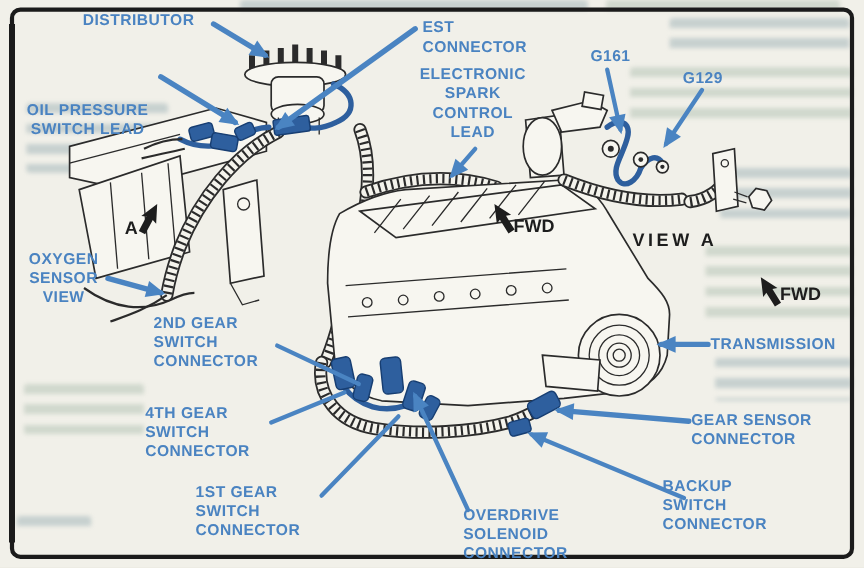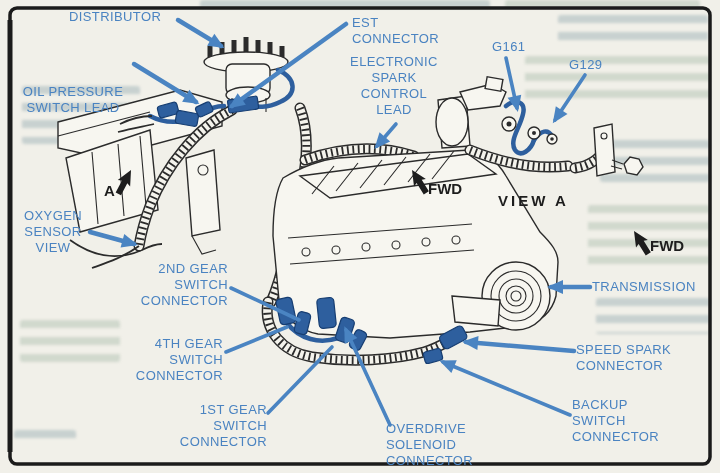--- a/index.html
+++ b/index.html
@@ -16,25 +16,25 @@
       rgba(104,138,150,0.30) 0px, rgba(104,138,150,0.30) 8px,
       rgba(104,138,150,0.0) 8px, rgba(104,138,150,0.0) 17px);
     filter:blur(1.7px);
     border-radius:3px;
   }
   .bleed.green{background:repeating-linear-gradient(180deg,
       rgba(118,150,128,0.26) 0px, rgba(118,150,128,0.26) 8px,
       rgba(118,150,128,0.0) 8px, rgba(118,150,128,0.0) 17px);}
   svg{position:absolute;left:0;top:0;}
   .lbl{
-    position:absolute;color:#4a83c1;font-size:13px;font-weight:normal;
+    position:absolute;color:#4a83c1;font-size:13px;font-weight:bold;
     letter-spacing:.4px;line-height:16px;white-space:pre-line;
   }
   .lbl.center{text-align:center;}
-  .lbl.right{text-align:right;}
+  .lbl.right{text-align:left;}
   .ink{position:absolute;color:#1d1d1d;font-size:15px;font-weight:bold;white-space:pre;}
   .loom-o{fill:none;stroke:#2b2b2b;stroke-width:11;stroke-linecap:round;}
   .loom-f{fill:none;stroke:#f4f3ec;stroke-width:8;stroke-linecap:round;}
   .loom-r{fill:none;stroke:#2b2b2b;stroke-width:8;stroke-dasharray:1.8 3.6;}
   .ln{fill:#f7f6f0;stroke:#2b2b2b;stroke-width:1.4;}
   .ln2{fill:none;stroke:#2b2b2b;stroke-width:1.1;}
   .wire{fill:none;stroke:#2b2b2b;stroke-width:1.8;}
   .bw{fill:none;stroke:#2e5f9e;stroke-width:4.5;stroke-linecap:round;}
   .bconn{fill:#2e5f9e;stroke:#173e72;stroke-width:1.2;}
   .lead{stroke:#4a84c2;stroke-width:4.5;fill:none;stroke-linecap:round;}
@@ -215,23 +215,23 @@
 CONNECTOR</div>
 <div class="lbl right" style="left:121px;top:336px;width:102px;">4TH GEAR
 SWITCH
 CONNECTOR</div>
 <div class="lbl right" style="left:163px;top:402px;width:104px;">1ST GEAR
 SWITCH
 CONNECTOR</div>
 <div class="lbl" style="left:386px;top:409px;margin-top:12px;">OVERDRIVE
 SOLENOID
 CONNECTOR</div>
-<div class="lbl" style="left:576px;top:342px;">SPEED SPARK
-CONNECTOR</div>
-<div class="lbl" style="left:572px;top:397px;">BACKUP
+<div class="lbl" style="left:576px;top:342px;">GEAR SENSOR
+CONNECTOR</div>
+<div class="lbl" style="left:552px;top:397px;">BACKUP
 SWITCH
 CONNECTOR</div>
 <div class="lbl" style="left:592px;top:279px;">TRANSMISSION</div>
 
 <div class="ink" style="left:104px;top:182px;">A</div>
 <div class="ink" style="left:428px;top:180px;">FWD</div>
 <div class="ink" style="left:650px;top:237px;">FWD</div>
-<div class="ink" style="left:498px;top:192px;letter-spacing:3px;">VIEW A</div>
+<div class="ink" style="left:527px;top:192px;letter-spacing:3px;">VIEW A</div>
 
 </body></html>

